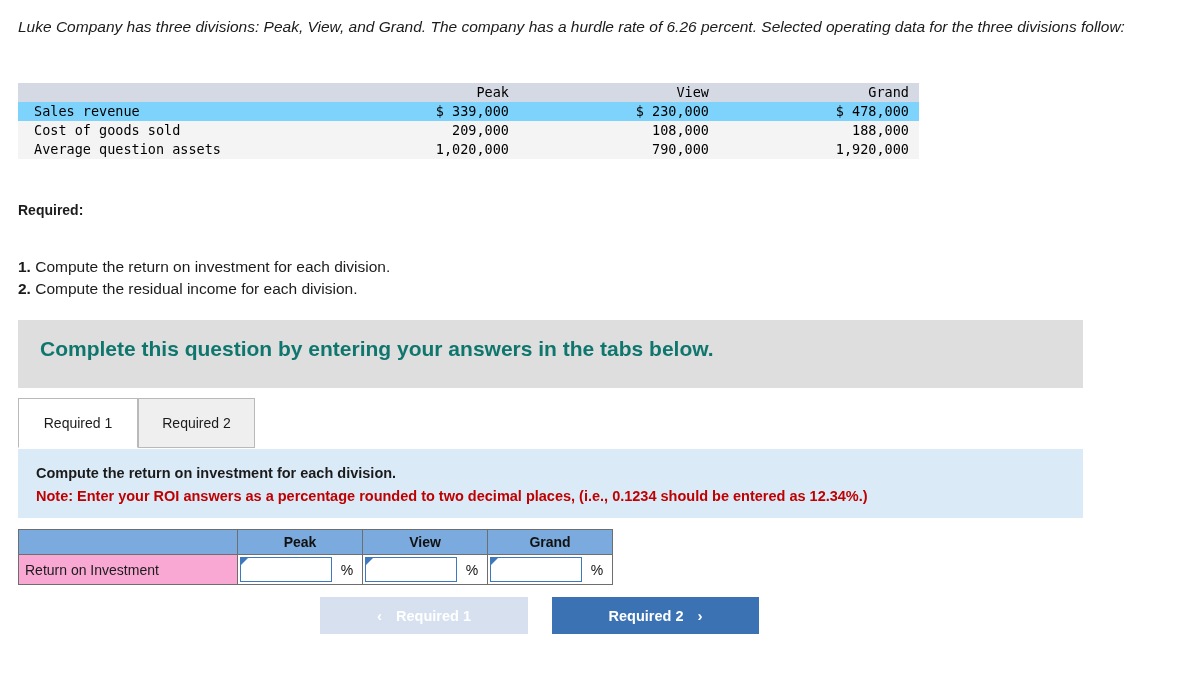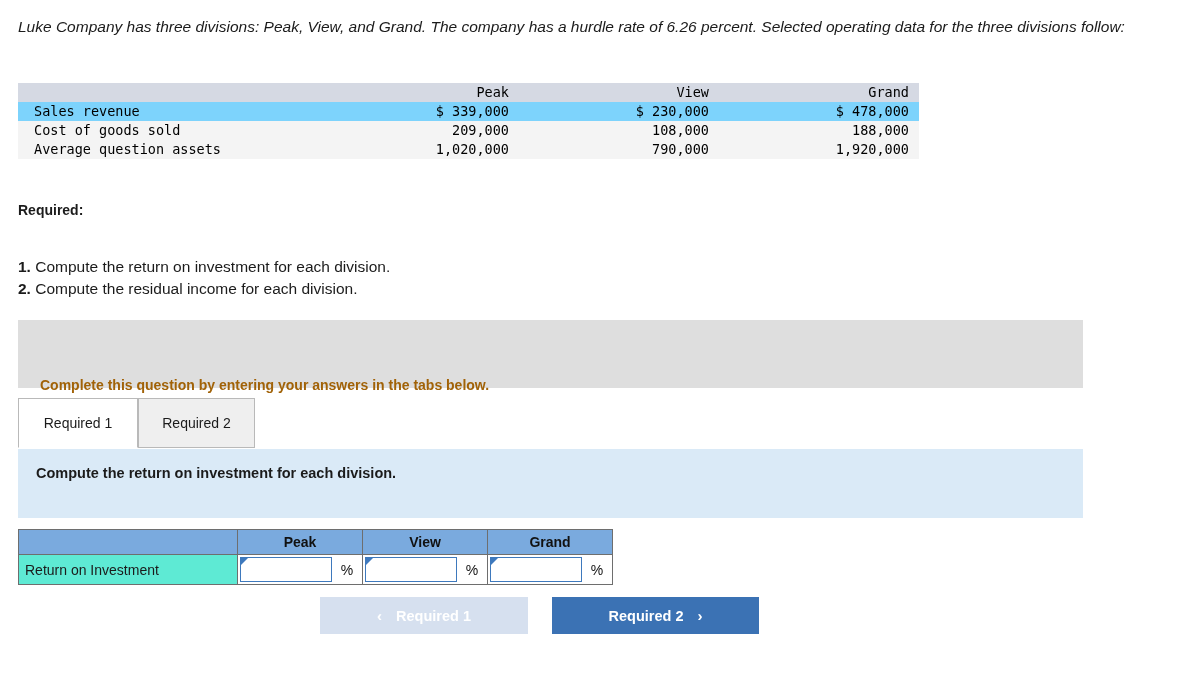--- a/index.html
+++ b/index.html
@@ -77,24 +77,23 @@
     left: 18px;
     top: 320px;
     width: 1065px;
     height: 68px;
     background: #dedede;
   }
   .gray-banner .txt {
     position: absolute;
     left: 22px;
     top: 17px;
-    font-size: 14px;
-    font-weight: bold;
-    color: #a16207;
-    margin-top: 40px;
+    font-size: 21px;
+    font-weight: bold;
+    color: #0f766e;
   }
 
   
   .tabstrip {
     position: absolute;
     left: 18px;
     top: 398px;
     height: 52px;
     width: 1065px;
   }
@@ -171,21 +170,21 @@
     font-weight: bold;
     color: #111;
     text-align: center;
   }
   .ans-table th.h-blank { width: 212px; }
   .ans-table th.h-div   { width: 124px; }
   .ans-table td.c-rowlabel {
     width: 212px;
     height: 29px;
     padding-left: 6px;
-    background: #5eead4;
+    background: #f9a8d4;
     text-align: left;
   }
   .ans-table td.c-input {
     width: 124px;
     height: 29px;
     background: #ffffff;
     padding: 0;
   }
   .cellwrap {
     display: flex;
@@ -307,20 +306,21 @@
   <div class="tab active">
     <span>Required 1</span>
   </div>
   <div class="tab inactive">
     <span>Required 2</span>
   </div>
 </div>
 
 <div class="instr-panel">
   <div class="line1">Compute the return on investment for each division.</div>
+  <div class="line2">Note: Enter your ROI answers as a percentage rounded to two decimal places, (i.e., 0.1234 should be entered as 12.34%.)</div>
 </div>
 
 <table class="ans-table">
   <thead>
     <tr>
       <th class="h-blank"></th>
       <th class="h-div">Peak</th>
       <th class="h-div">View</th>
       <th class="h-div">Grand</th>
     </tr>

